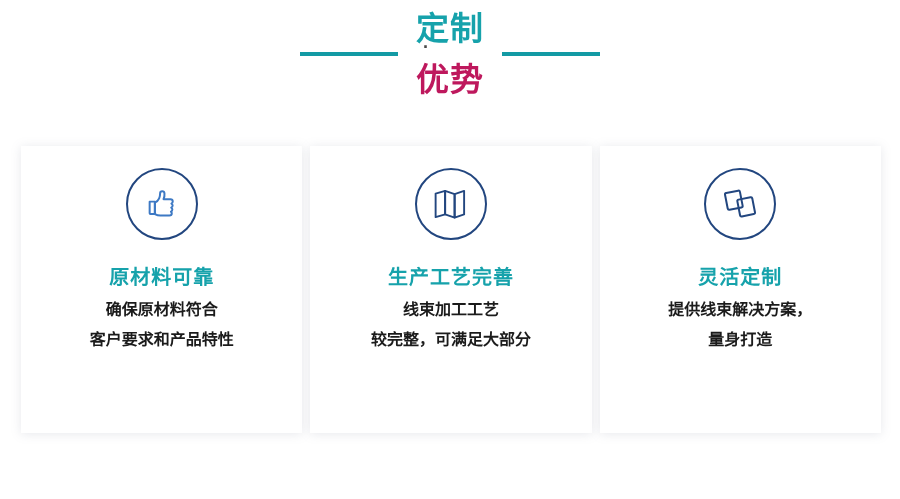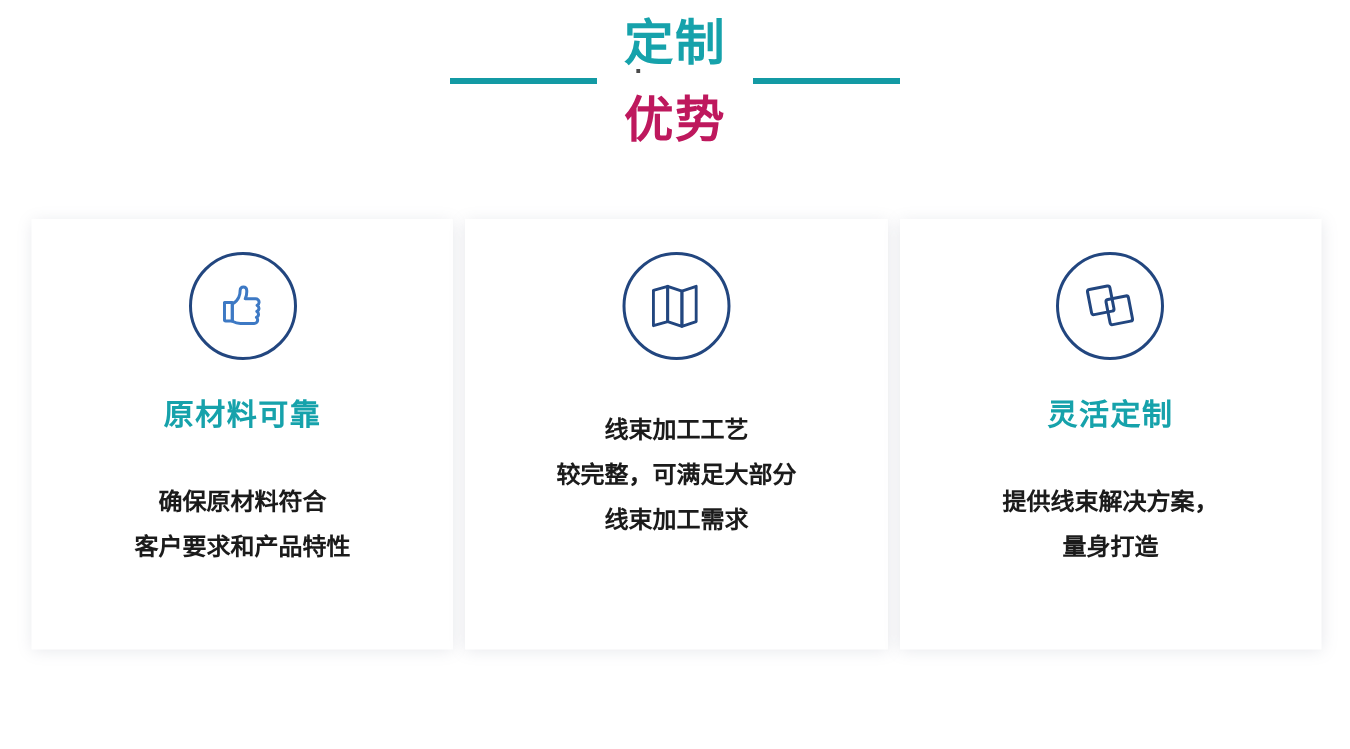--- a/index.html
+++ b/index.html
@@ -90,21 +90,21 @@
   .card-title {
     margin-top: 26px;
     font-size: 20px;
     font-weight: bold;
     color: #16A2AB;
     letter-spacing: 1px;
     line-height: 1.1;
     text-align: center;
   }
   .card-body {
-    margin-top: 33px;
+    margin-top: 7px;
     font-size: 16px;
     font-weight: bold;
     color: #1b1b1b;
     line-height: 30px;
     text-align: center;
     white-space: nowrap;
   }
   .card-body .ln { display: block; }
 </style>
 </head>
@@ -137,24 +137,24 @@
   </div>
 
   <div class="card">
     <div class="icon-wrap">
       <svg width="38" height="34" viewBox="0 0 42 34" fill="none" stroke="#22467F" stroke-width="2.1" stroke-linejoin="round" stroke-linecap="round">
         <path d="M4 5.5 14.5 2.5v26L4 31.5z"></path>
         <path d="M14.5 2.5 25 6v26l-10.5-3.5z"></path>
         <path d="M25 6 35.5 2.5v26L25 32z"></path>
       </svg>
     </div>
+    <div class="card-title">生产工艺完善</div>
     <div class="card-body">
       <span class="ln">线束加工工艺</span>
       <span class="ln">较完整，可满足大部分</span>
-      <span class="ln">线束加工需求</span>
     </div>
   </div>
 
 
   <div class="card">
     <div class="icon-wrap">
       <svg width="38" height="38" viewBox="0 0 40 40" fill="none" stroke="#22467F" stroke-width="2.1" stroke-linejoin="round" stroke-linecap="round">
         <rect x="5.5" y="7" width="16" height="18" rx="1.6" transform="rotate(-11 13.5 16)"></rect>
         <rect x="18.5" y="14" width="16" height="18" rx="1.6" transform="rotate(-11 26.5 23)"></rect>
       </svg>

